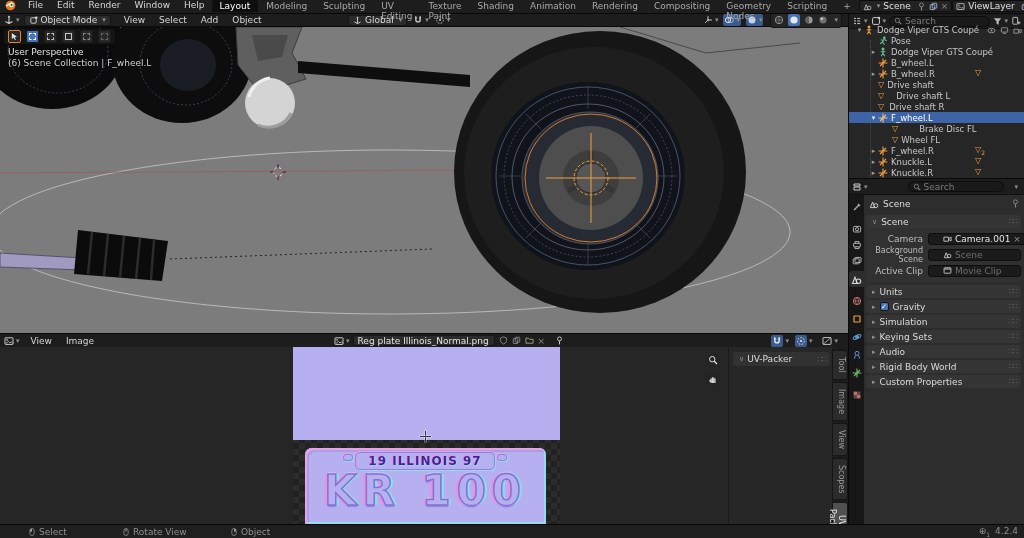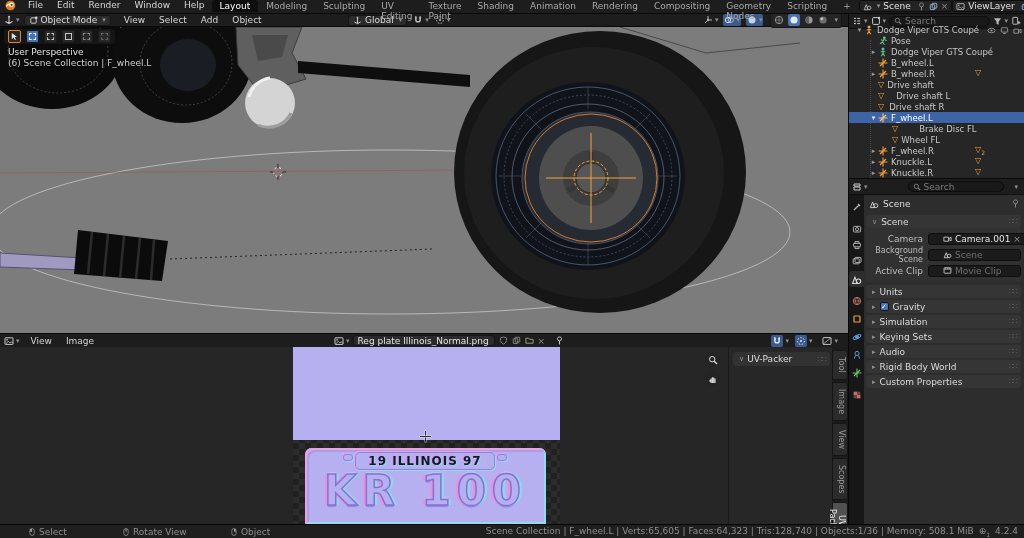--- a/index.html
+++ b/index.html
@@ -27,21 +27,21 @@
   #ie-header { left:0; top:333px; width:848px; height:14px; background:#1d1d1d; display:flex; align-items:center; z-index:20; border-top:1px solid #090909;}
   #ie-content { left:0; top:347px; width:848px; height:177px; background:#262626; overflow:hidden; }
   .checker { background-color:#212121;
     background-image:linear-gradient(45deg,#2c2c2c 25%,transparent 25%,transparent 75%,#2c2c2c 75%),
                      linear-gradient(45deg,#2c2c2c 25%,transparent 25%,transparent 75%,#2c2c2c 75%);
     background-size:12px 12px; background-position:0 0,6px 6px; }
   #plate { background:#b7b0f0; border-radius:7px 7px 0 0;
     box-shadow: inset 2px 2px 0 #e9a2e4, inset -2px -2px 0 #93dcee, inset 4px 4px 0 #a79fe8, inset 0 0 0 1px #8d83da; }
   #plate-number { font-weight:bold; font-size:42px; letter-spacing:6px; color:#b7b0f0;
     -webkit-text-stroke:1.5px #7f74d2; text-shadow:-3px 0 0 #ec8fdf, 3px 0 0 #8fd9ee, 0 -2px 0 #cbbcf6, 0 2px 1px #9187dd; }
-  #plate-header-text { font-weight:bold; font-size:12px; letter-spacing:1px; color:#0f172a;
+  #plate-header-text { font-weight:bold; font-size:12px; letter-spacing:1px; color:#4c1d95;
     text-shadow:1px 1px 0 #8fd9ee, -1px -1px 0 #ec8fdf; }
   .vtab { writing-mode:vertical-rl; font-size:8px; color:#9a9a9a; background:#2b2b2b; border:1px solid #151515; border-radius:0 3px 3px 0; padding:6px 1px; text-align:center; }
   .vtab.active { background:#515151; color:#f0f0f0; }
   
   #outliner { left:848px; top:14px; width:176px; height:164px; background:#262626; border-left:1px solid #090909; overflow:hidden; }
   #outliner-header { height:15px; background:#1d1d1d; border-bottom:1px solid #101010; display:flex; align-items:center; padding:0 3px; gap:3px; }
   .searchbox { background:#191919; border:1px solid #0c0c0c; border-radius:6px; height:11px; display:flex; align-items:center; padding:0 4px; gap:3px; color:#7a7a7a; flex:1; }
   .orow { position:absolute; left:0; width:176px; height:11px; display:flex; align-items:center; font-size:8.5px; color:#c8c8c8; }
   .orow .tw { width:9px; text-align:center; color:#9a9a9a; font-size:7px; flex:none;}
   .orow.sel { background:#3e64a8; color:#fff; }
@@ -908,17 +908,16 @@
     <span>Rotate View</span>
   </span>
   <span class="hint" style="left:230px">
     <svg class="ic" width="8" height="10" viewBox="0 0 10 10" color="#9a9a9a">
         <use href="#sym-mouse"></use>
         <path d="M5 1.2h2.2v3.4H5z" fill="currentColor"></path>
       </svg>
     <span>Object</span>
   </span>
   <span style="margin-left:auto; display:flex; align-items:center; gap:5px; padding-right:6px">
-    <span>Scene Collection | F_wheel.L | Verts:65,605 | Faces:64,323 | Tris:128,740 | Objects:1/36 | Memory: 508.1 MiB</span>
     <span><span>⊕</span><sub style="font-size:6px">1</sub></span>
     <span>4.2.4</span>
   </span>
 </div>
 
 </body></html>

